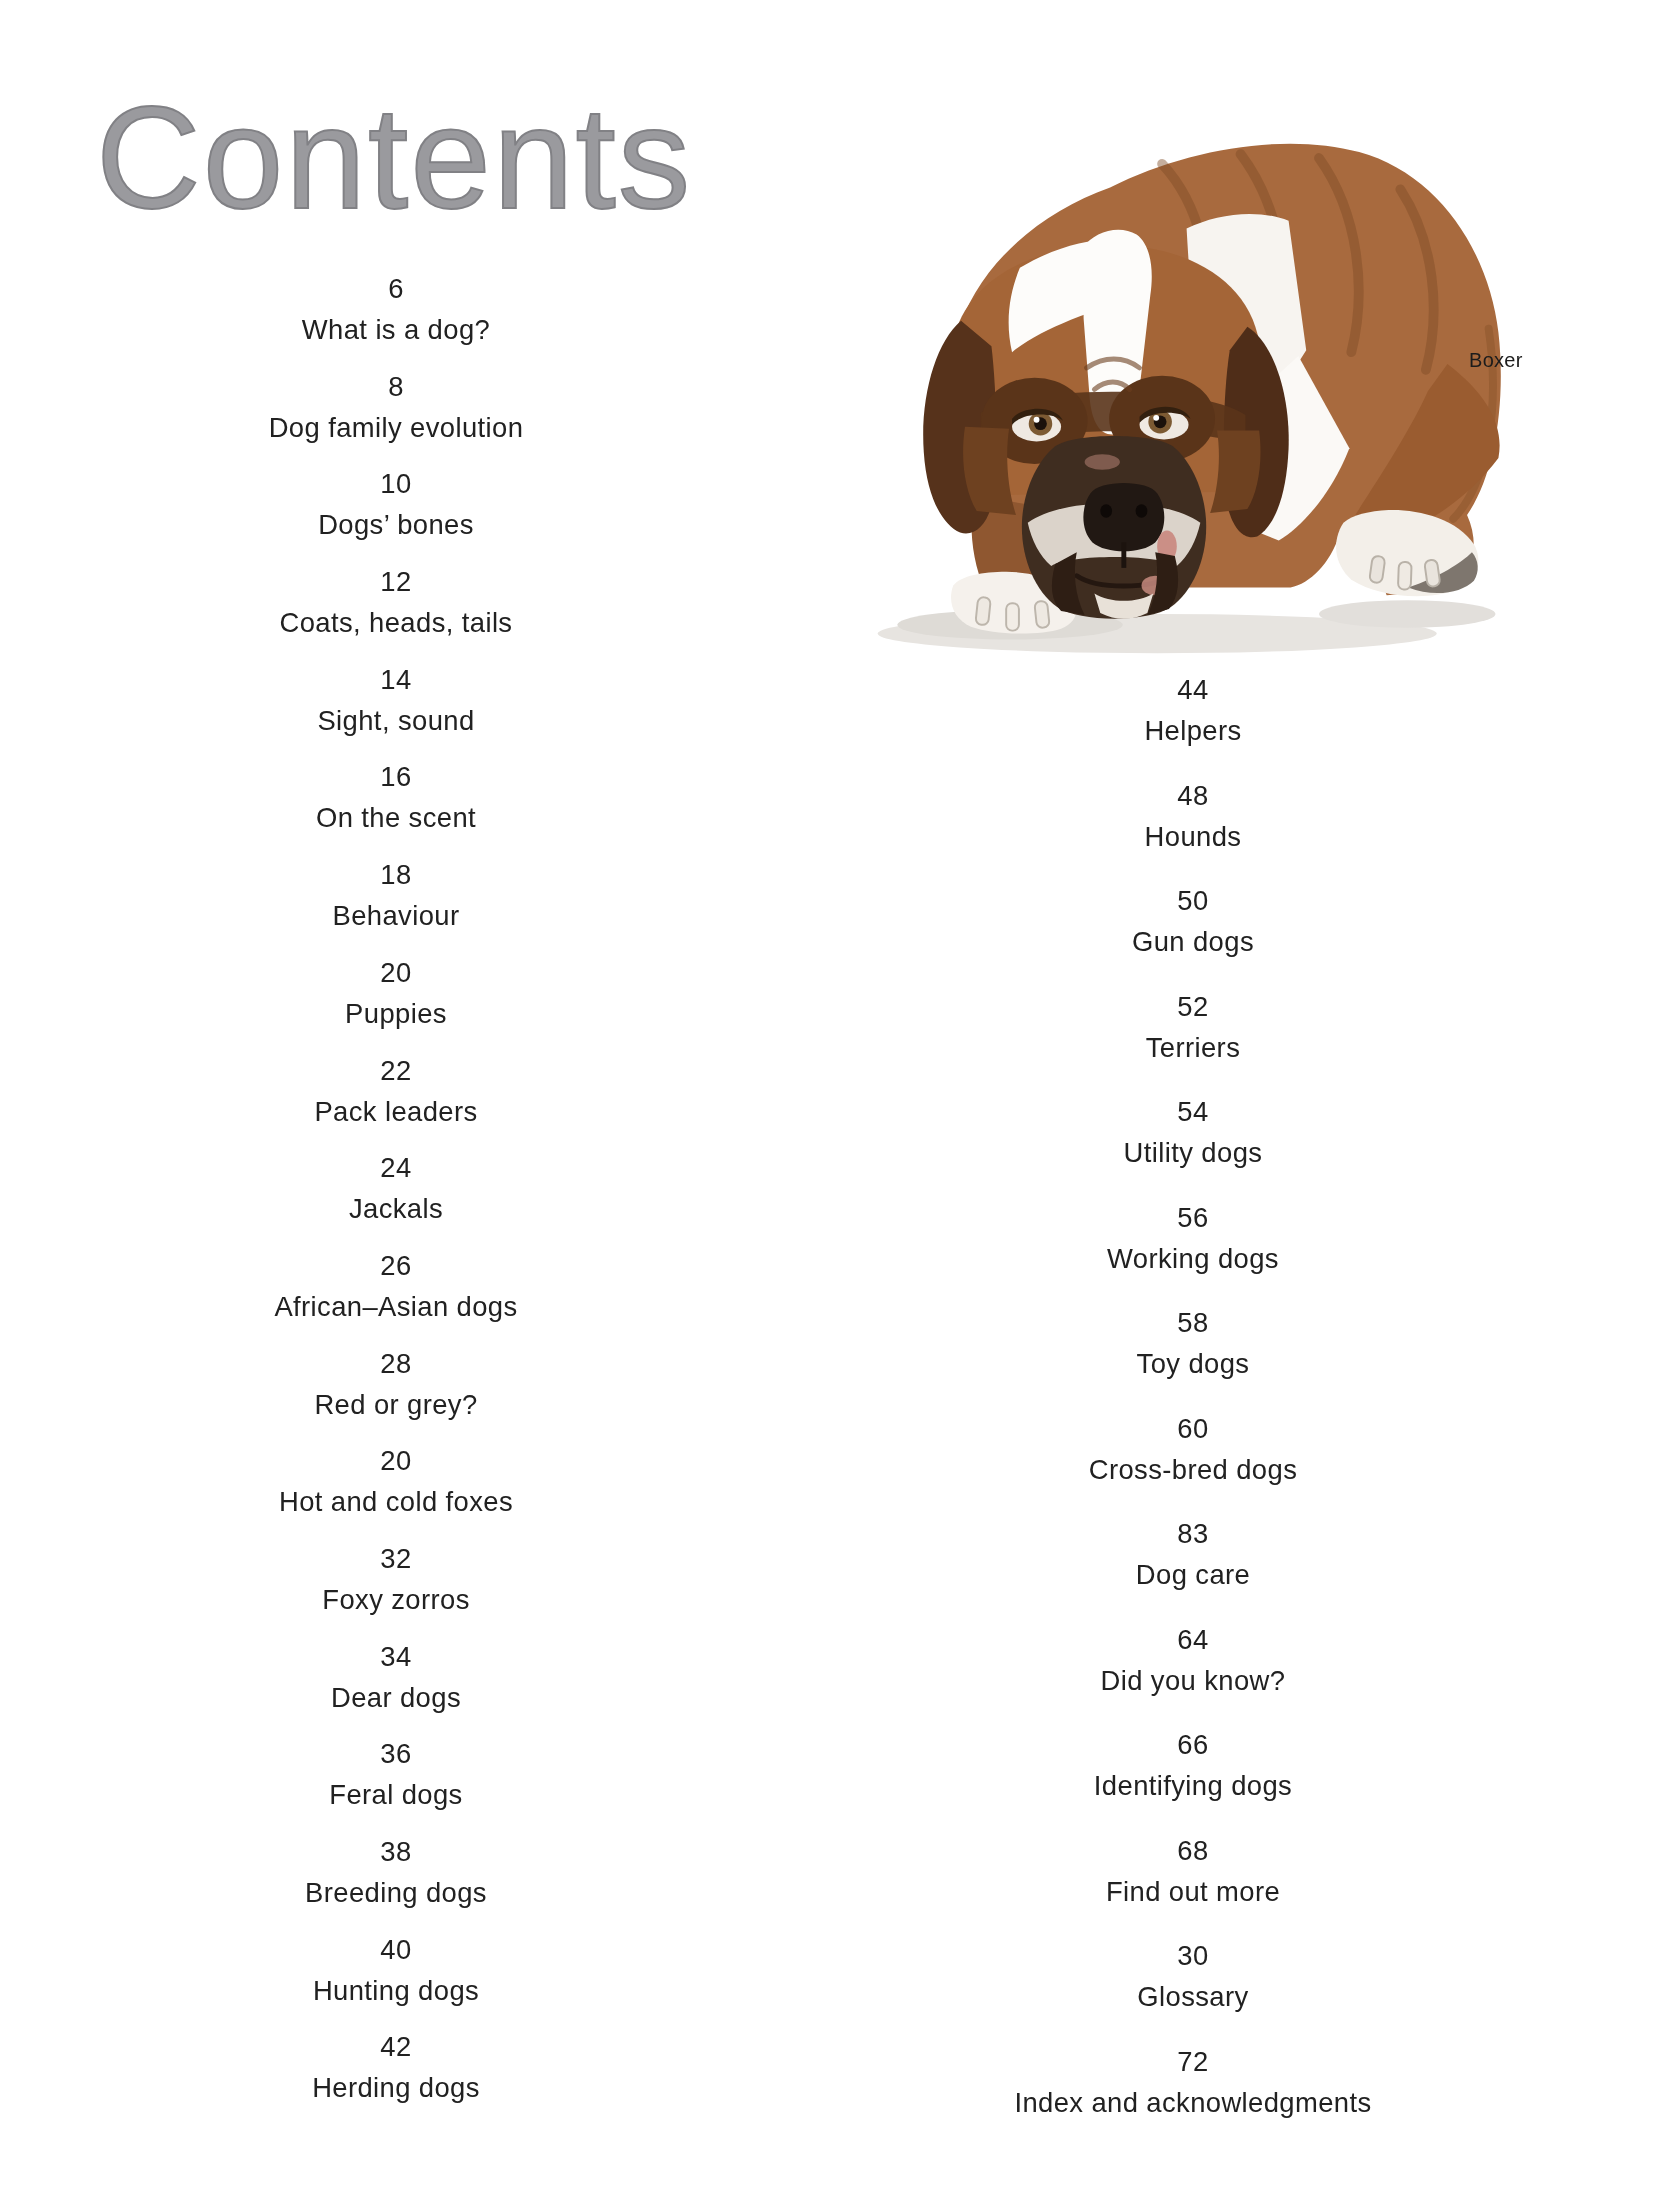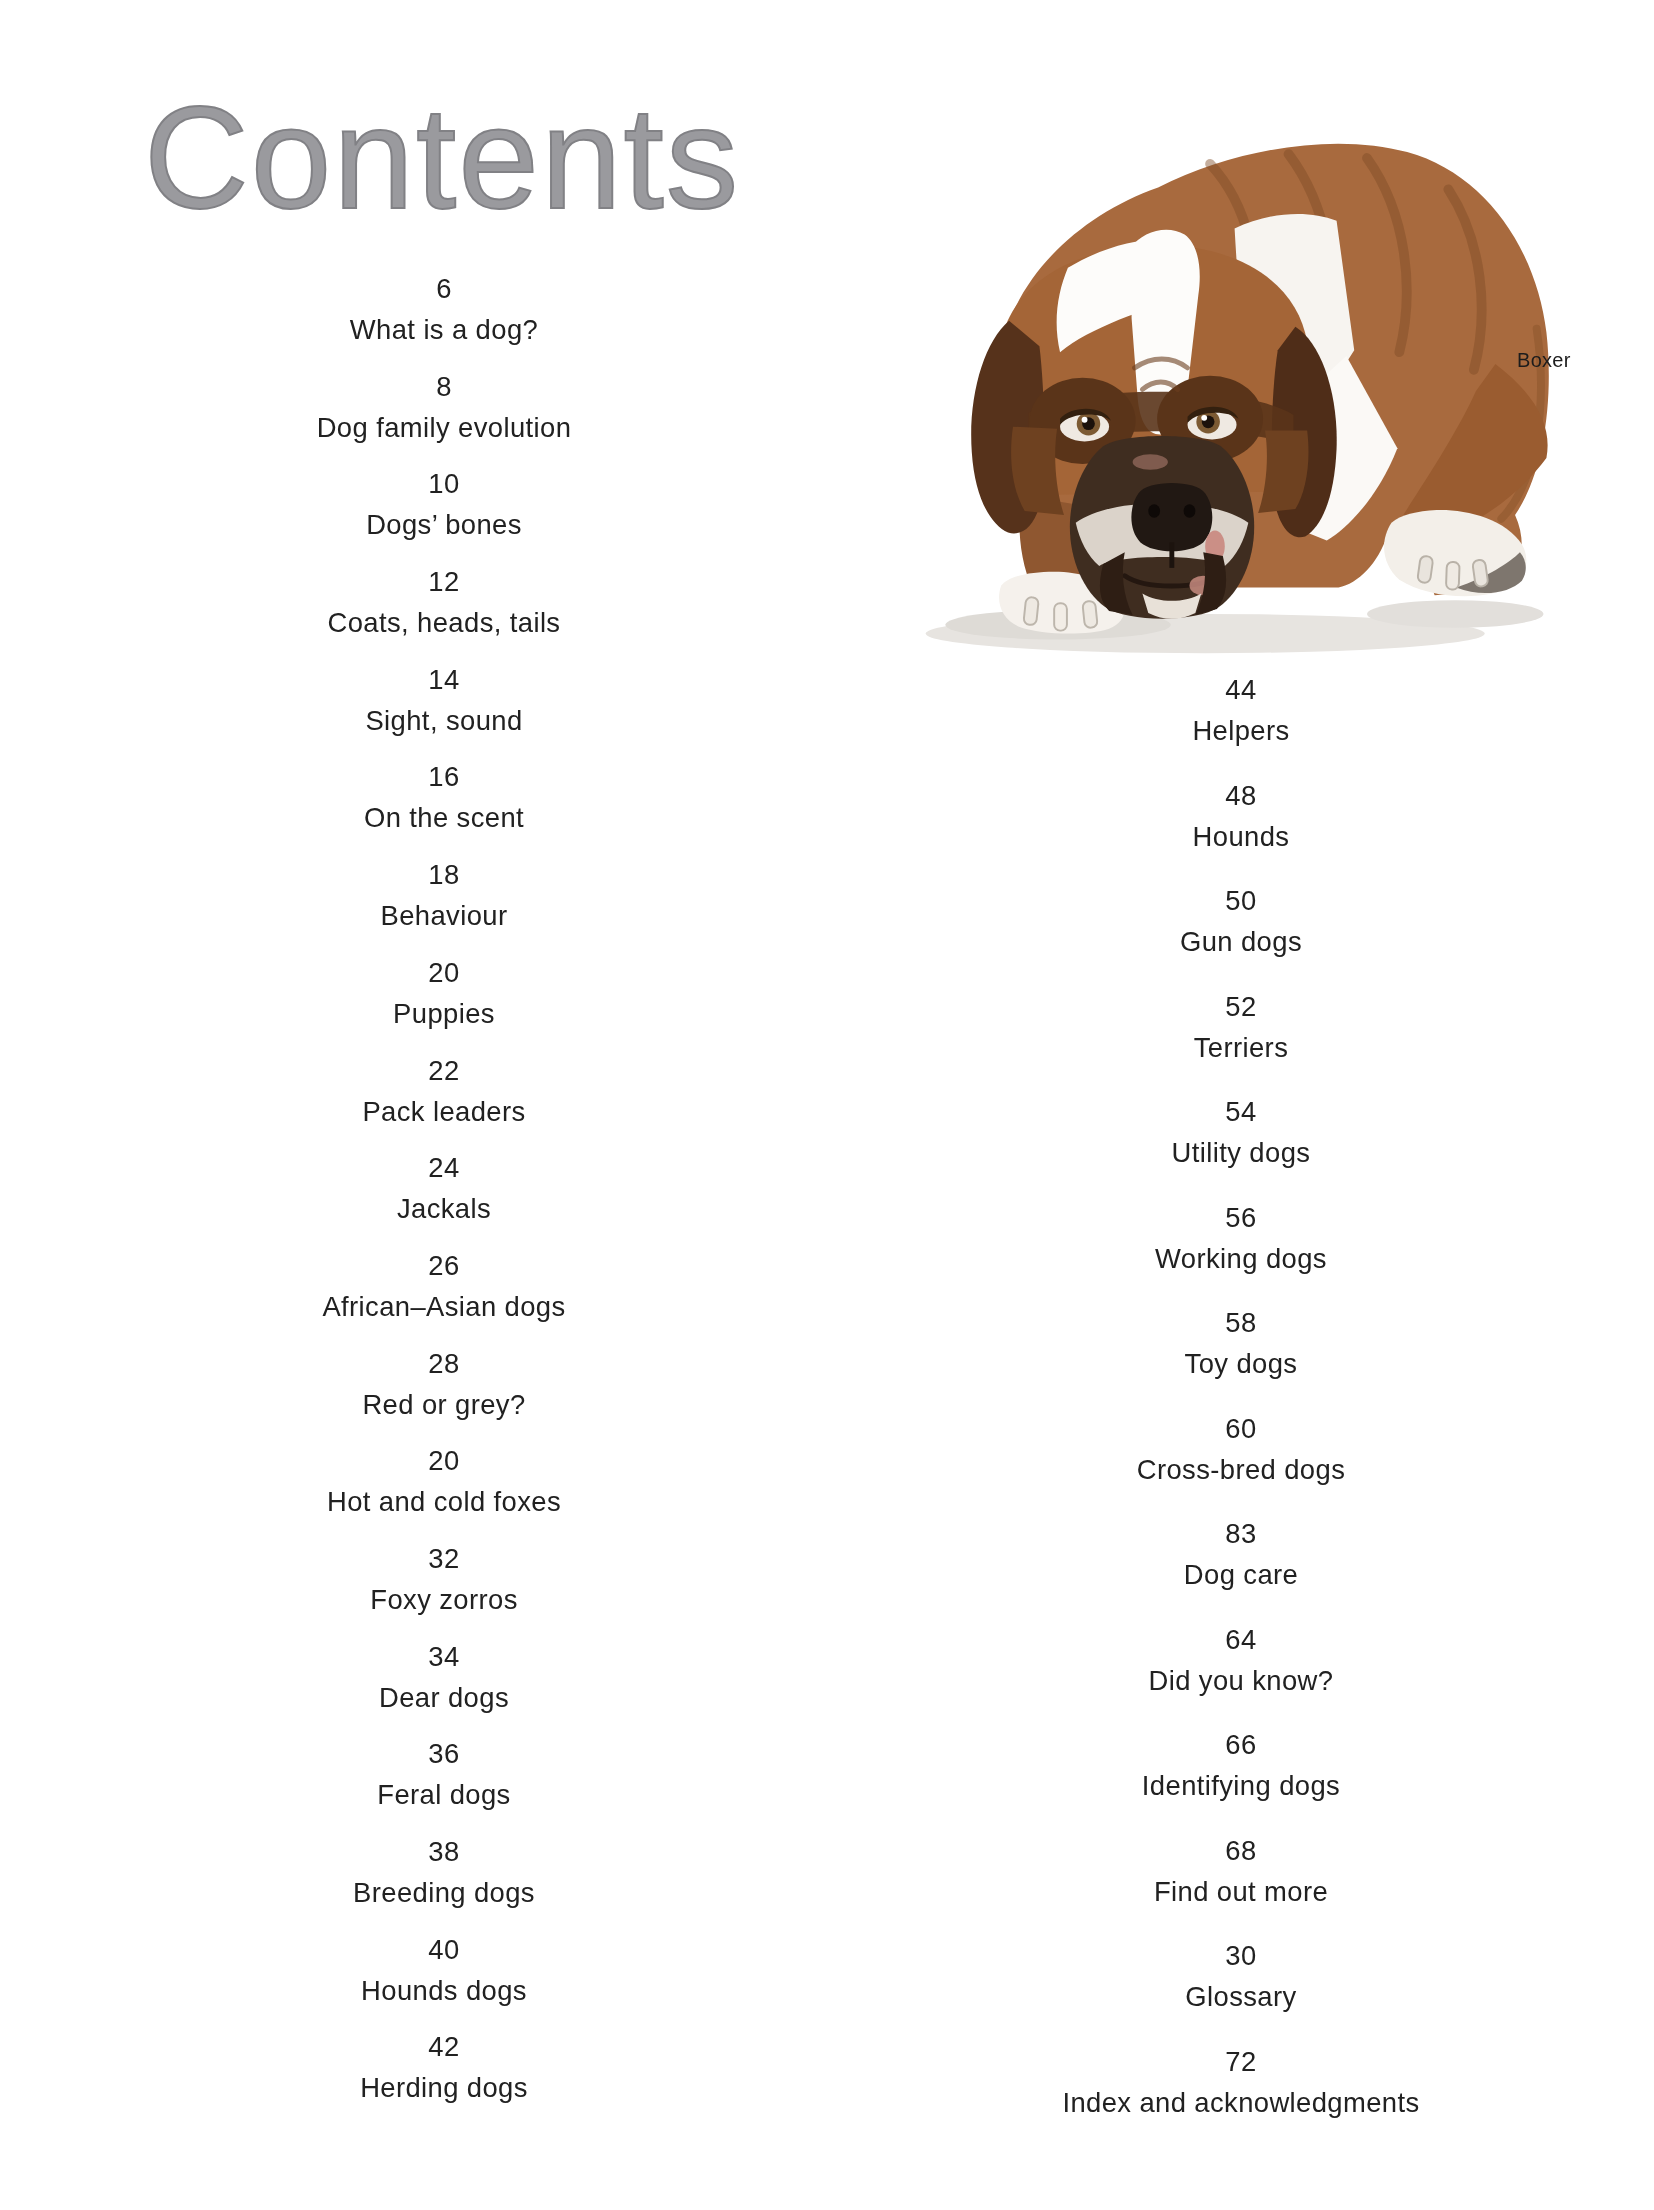--- a/index.html
+++ b/index.html
@@ -1,21 +1,21 @@
 <!DOCTYPE html>
 <html><head>
 <meta charset="utf-8">
 <style>
   html,body{margin:0;padding:0;background:#ffffff;}
   body{
     width:1654px;height:2210px;position:relative;overflow:hidden;
     font-family:"Liberation Sans","DejaVu Sans",sans-serif;
     -webkit-font-smoothing:antialiased;
   }
-  .page{position:absolute;inset:0;background:#ffffff;margin-left:48px;}
+  .page{position:absolute;inset:0;background:#ffffff;}
 
   
   .page-title{
     position:absolute;left:96px;top:86px;margin:0;
     font-size:145px;line-height:145px;font-weight:300;
     letter-spacing:2px;color:#9a9a9e;
     -webkit-text-stroke:2px #818185;
   }
 
   
@@ -113,21 +113,21 @@
     <div class="toc-entry">
         <div class="num">36</div>
         <div class="title">Feral dogs</div>
       </div>
     <div class="toc-entry">
         <div class="num">38</div>
         <div class="title">Breeding dogs</div>
       </div>
     <div class="toc-entry">
         <div class="num">40</div>
-        <div class="title">Hounds dogs</div>
+        <div class="title">Hunting dogs</div>
       </div>
     <div class="toc-entry">
         <div class="num">42</div>
         <div class="title">Herding dogs</div>
       </div>
   </div>
 
   <div class="toc-col toc-col-right">
     <div class="toc-entry">
         <div class="num">44</div>

